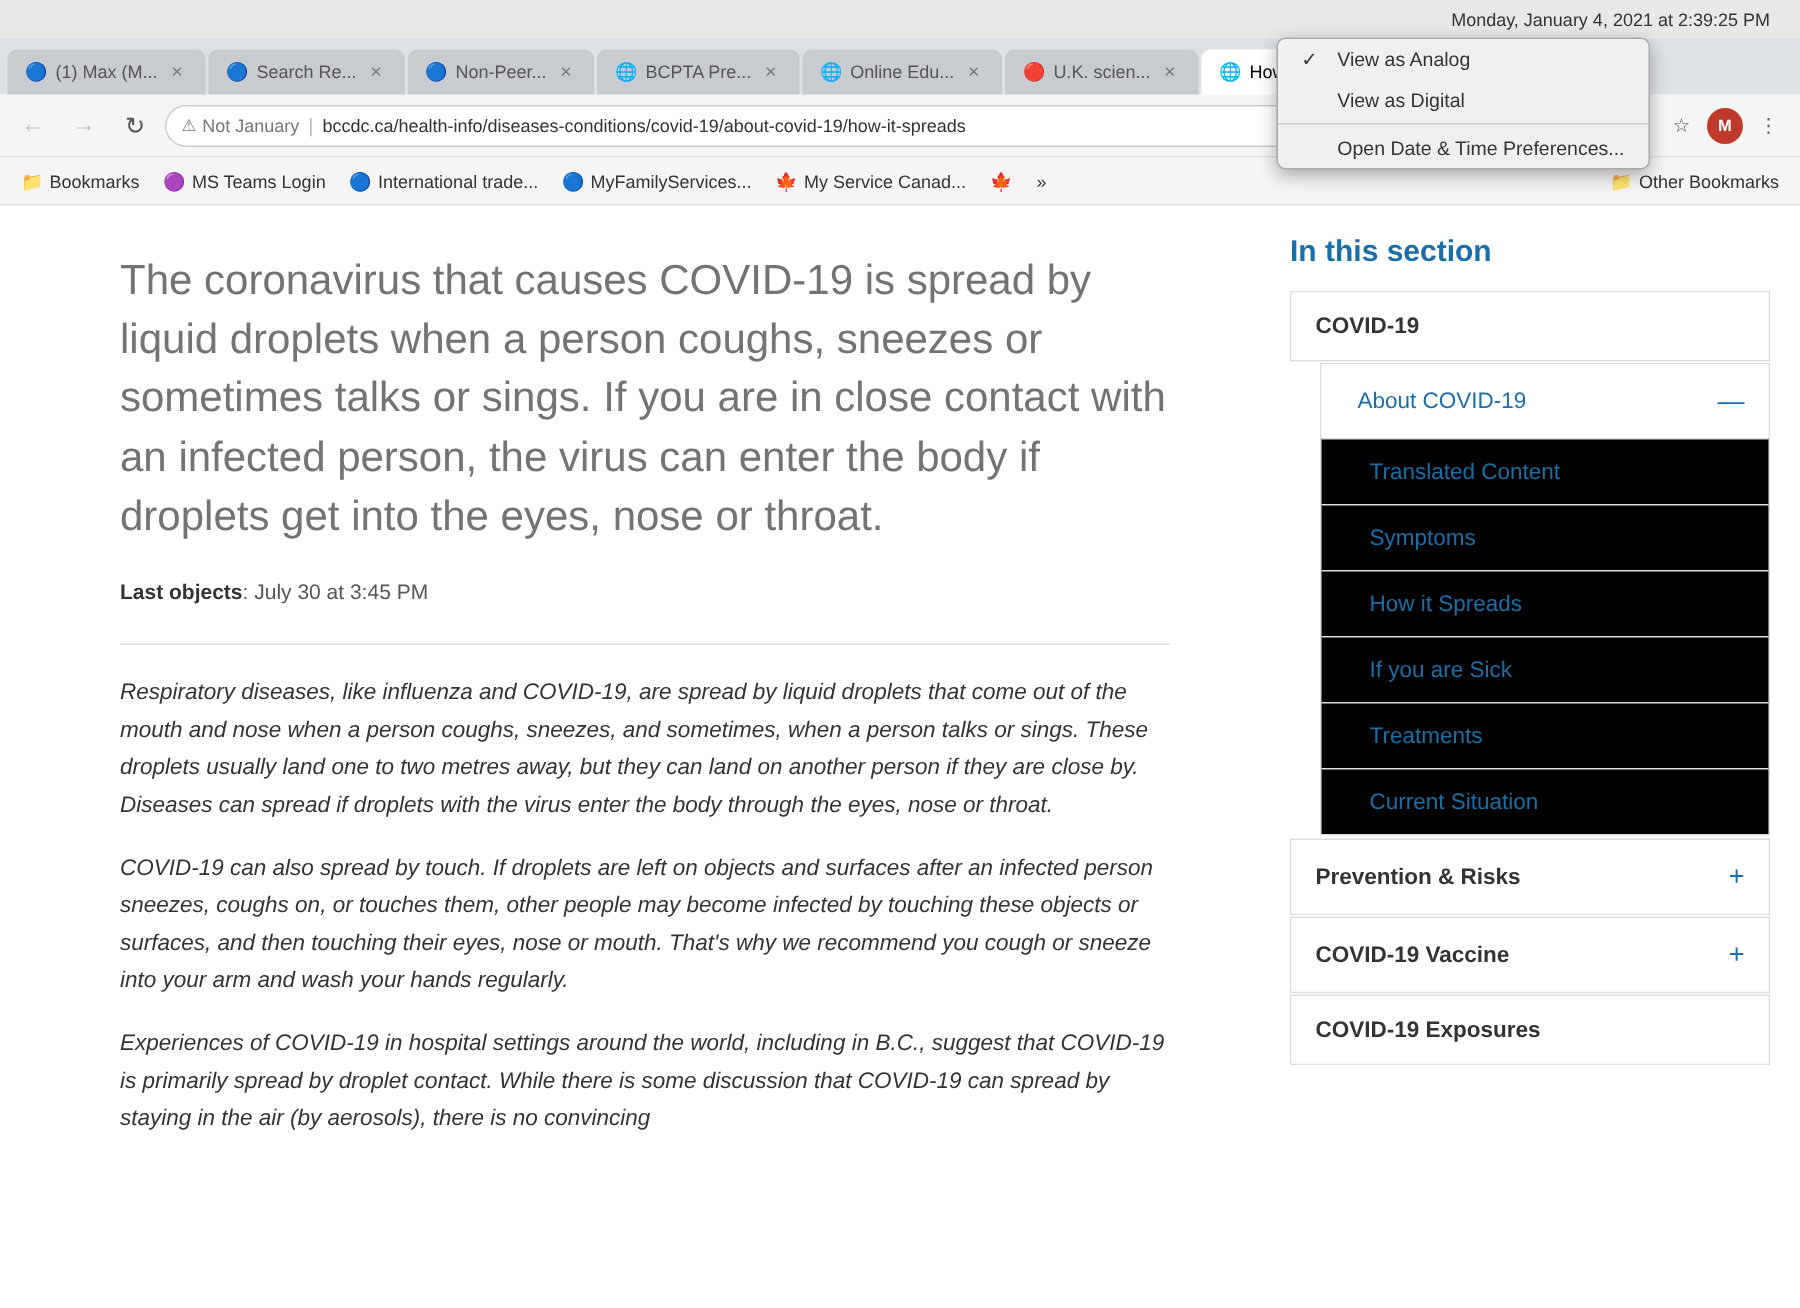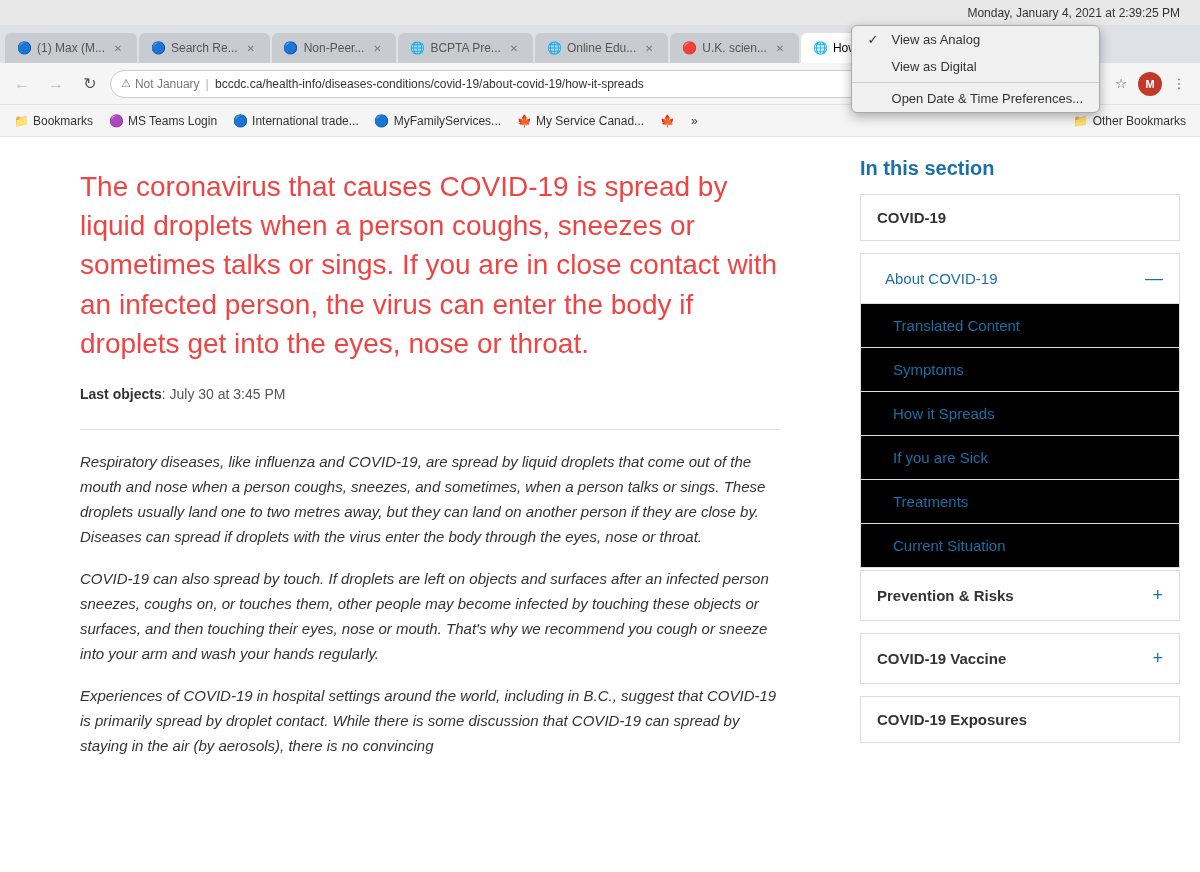--- a/index.html
+++ b/index.html
@@ -172,21 +172,21 @@
     
     .article {
       flex: 1;
       padding: 30px 60px 30px 80px;
       overflow-y: auto;
       color: #333;
       line-height: 1.6;
     }
     .article-intro {
       font-size: 28px;
-      color: #ef4444;
+      color: #737373;
       font-weight: 300;
       line-height: 1.4;
       margin-bottom: 20px;
     }
     .article-updated {
       font-size: 14px;
       color: #555;
       margin-bottom: 24px;
     }
     .article-updated strong { color: #333; }
@@ -211,21 +211,21 @@
       overflow-y: auto;
     }
     .sidebar-title {
       font-size: 20px;
       font-weight: 600;
       color: #1a6fa8;
       margin-bottom: 14px;
     }
     .sidebar-section {
       border: 1px solid #ddd;
-      margin-bottom: 12px;
+      margin-bottom: 1px;
     }
     .sidebar-section-header {
       padding: 14px 16px;
       font-size: 15px;
       font-weight: 500;
       cursor: pointer;
       display: flex;
       align-items: center;
       justify-content: space-between;
       background: #fff;
@@ -247,20 +247,21 @@
       border-top: 1px solid #ddd;
       background: #000000;
     }
     .sidebar-item.active {
       background: #000000;
       font-weight: 500;
     }
     .sidebar-about-section {
       border: 1px solid #ddd;
       margin-bottom: 2px;
+      margin-left: 20px;
     }
     .about-header {
       padding: 14px 16px;
       display: flex;
       justify-content: space-between;
       align-items: center;
       background: #fff;
       cursor: pointer;
     }
     .about-header-text {

